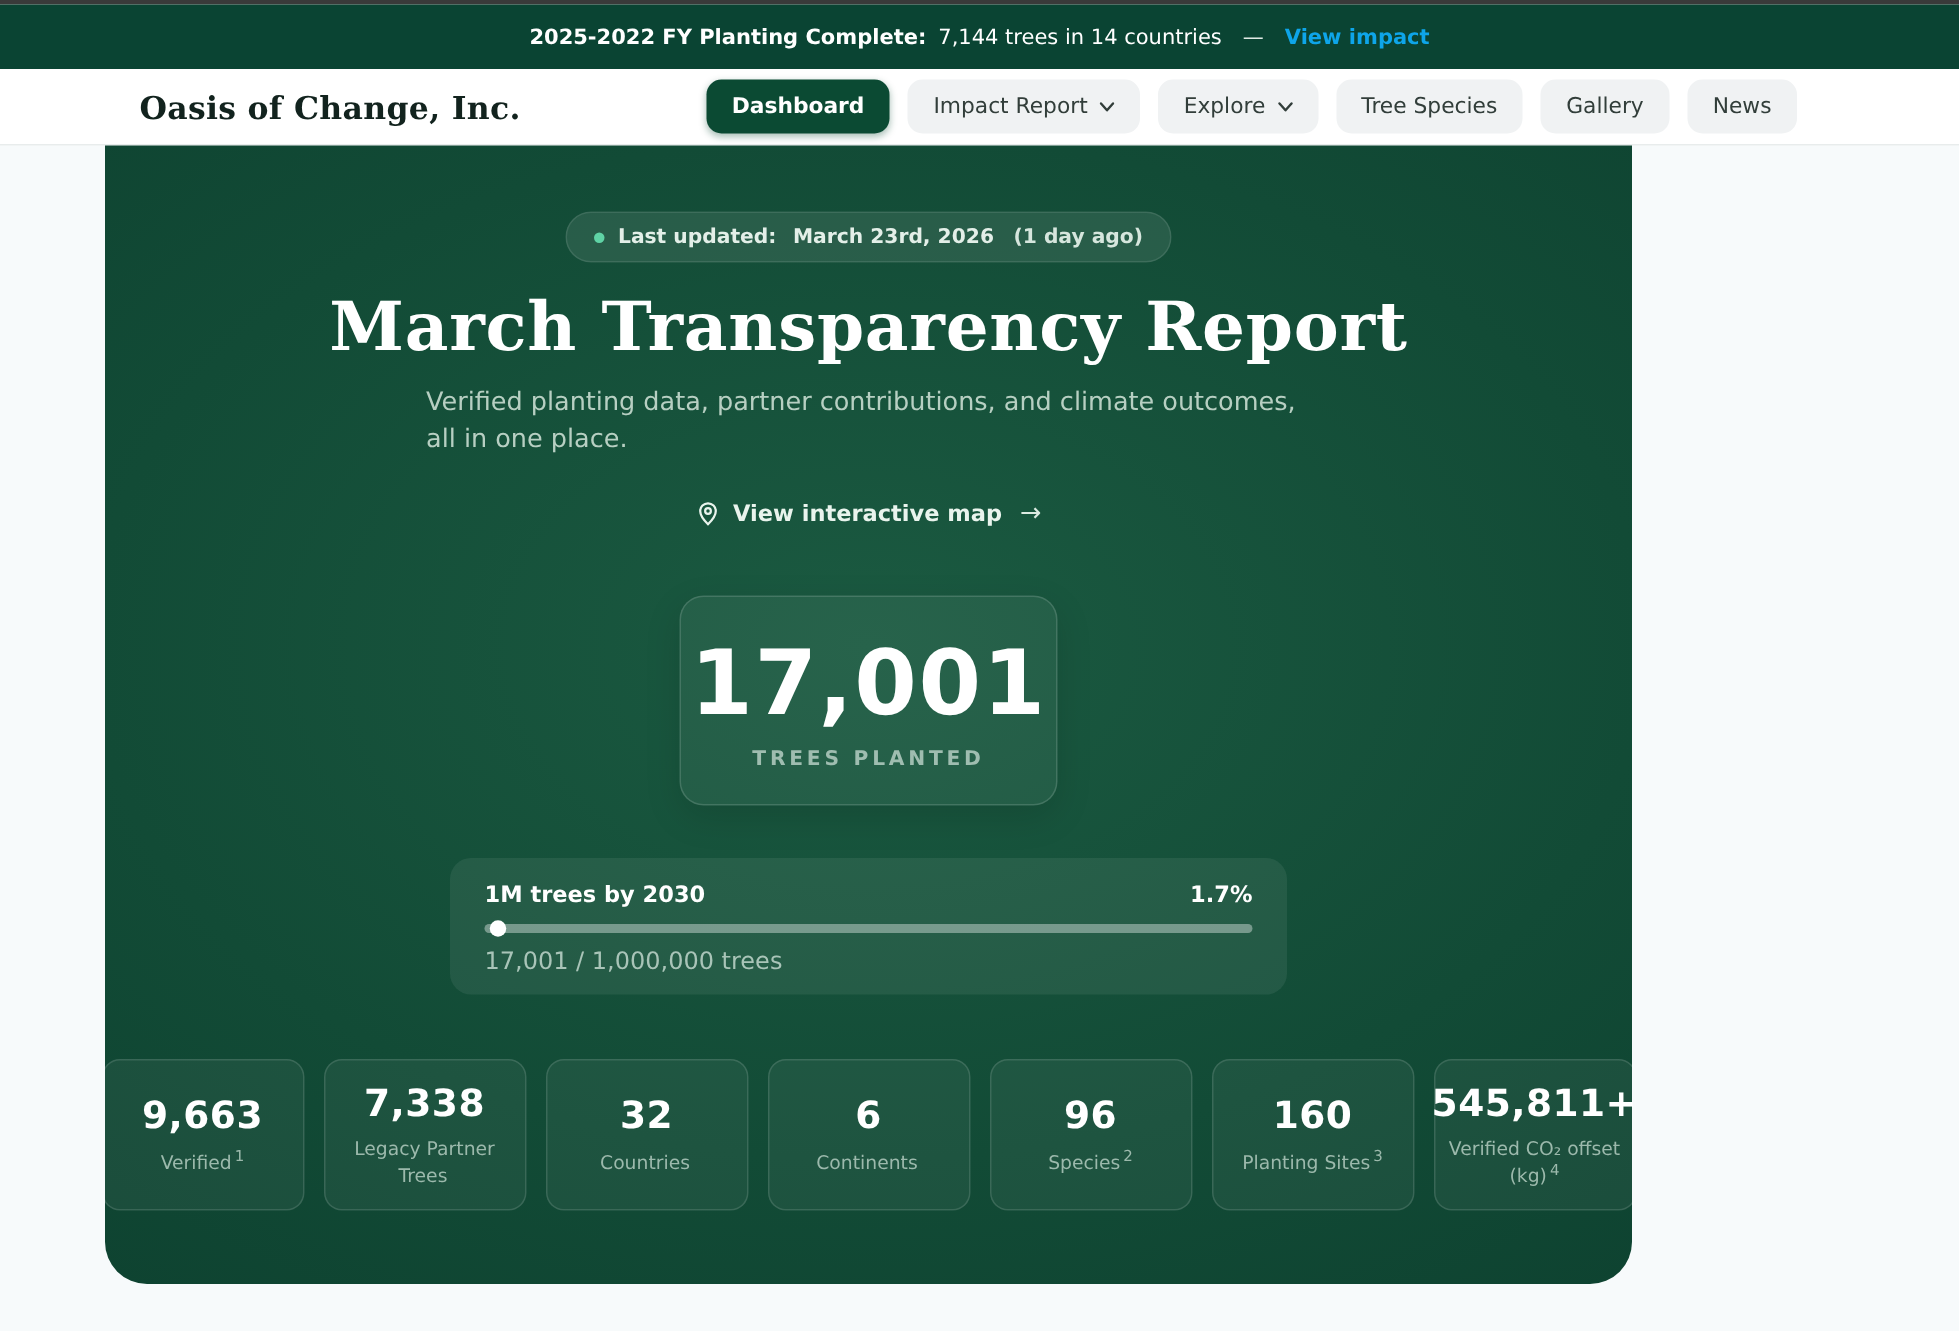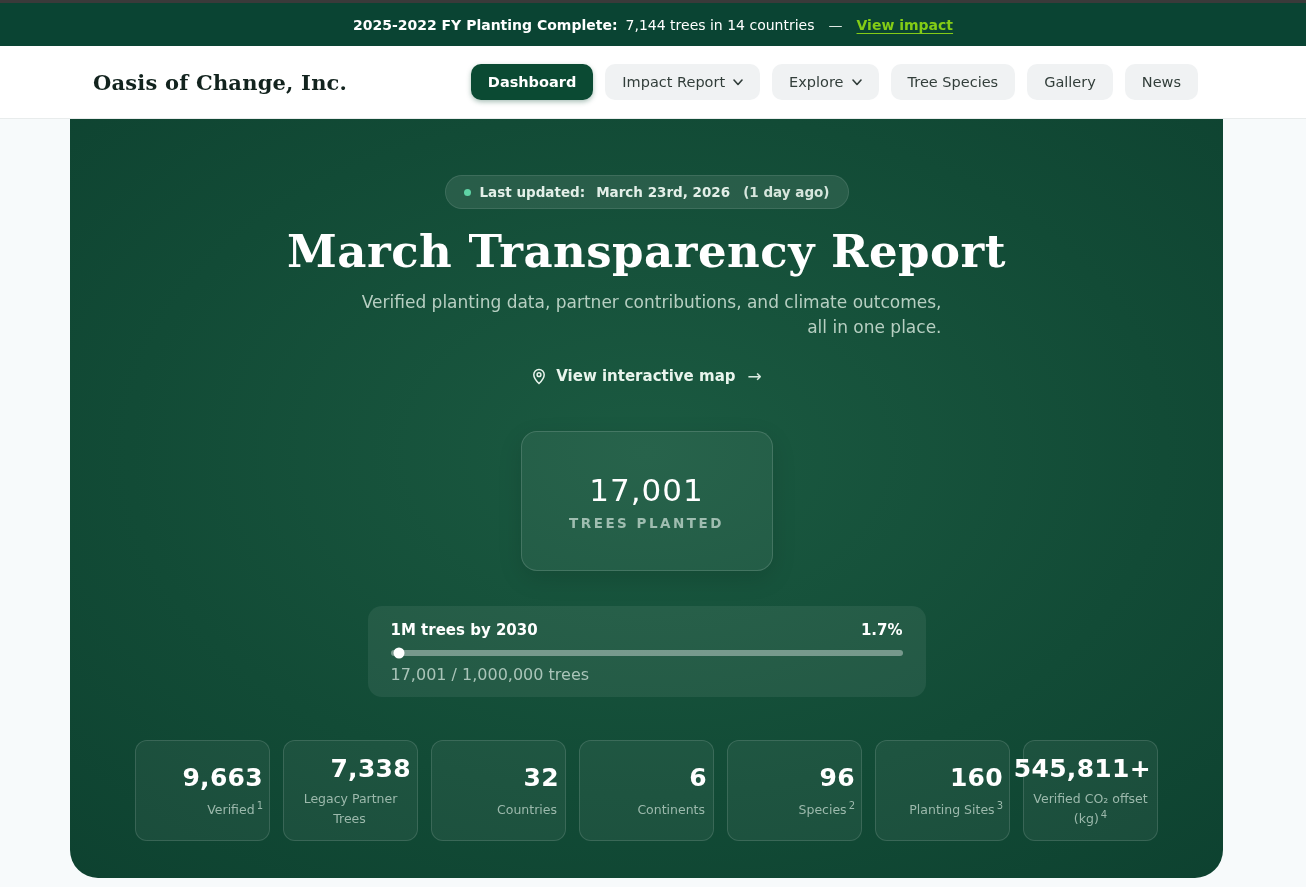--- a/index.html
+++ b/index.html
@@ -13,85 +13,85 @@
   .top-edge { height:3px; background:#3a3a3a; }
 
   
   .banner {
     height:43px; background:#0a4433; color:#ffffff;
     display:flex; align-items:center; justify-content:center;
     font-size:14px; gap:8px;
   }
   .banner .b-bold { font-weight:700; }
   .banner .b-sep { margin:0 6px; color:#dfe9e4; }
-  .banner .b-link { color:#84cc16; font-weight:700; text-decoration:underline; text-underline-offset:3px; cursor:pointer; }
+  .banner .b-link { color:#0ea5e9; font-weight:700; text-underline-offset:3px; cursor:pointer; }
 
   
   .nav {
-    height:73px; background:#ffffff; border-bottom:1px solid #e8ecec;
+    height:51px; background:#ffffff; border-bottom:1px solid #e8ecec;
     display:flex; align-items:center; padding:0 108px 0 93px;
   }
   .logo {
     font-family:"DejaVu Serif","Liberation Serif",serif;
     font-weight:700; font-size:21px; color:#12231e; letter-spacing:.2px;
     cursor:pointer;
   }
   .nav-items { margin-left:auto; display:flex; gap:12px; align-items:center; }
   .pill {
     border:none; border-radius:10px; padding:10px 17px;
     font-family:inherit; font-size:14.5px; color:#323e3a; background:#f0f2f3;
     display:flex; align-items:center; gap:8px; cursor:pointer; white-space:nowrap;
   }
   .pill.active { background:#0b4a33; color:#ffffff; font-weight:600; box-shadow:0 2px 5px rgba(11,74,51,.35); }
   .chev { display:inline-block; width:10px; height:7px; }
   .chev svg { display:block; }
 
   
   .stage { padding:0 0 0 0; }
   .hero {
-    width:1153px; margin:0 auto 0 70px; height:759px;
+    width:1018px; margin:0 auto 0 70px; height:759px;
     border-radius:0 0 28px 28px;
     background:
       radial-gradient(1150px 760px at 50% 44%, #1b5a41 0%, #124b36 45%, #0a3a2b 100%);
     display:flex; flex-direction:column; align-items:center;
-    padding-top:56px;
+    padding-top:44px;
     color:#fff;
   }
   .updated {
     display:inline-flex; align-items:center; gap:9px;
     background:rgba(255,255,255,.09); border:1px solid rgba(255,255,255,.10);
     border-radius:999px; padding:8px 18px; font-size:13.5px; color:#e3efe8;
   }
   .updated .dot { width:7px; height:7px; border-radius:50%; background:#5fd3a5; }
   .updated .u-label { font-weight:700; }
   .updated .u-date { font-weight:700; margin-left:2px; }
   .updated .u-ago { font-weight:600; color:#d6e6dd; margin-left:4px; }
 
   .title {
     margin-top:16px;
     font-family:"DejaVu Serif","Liberation Serif",serif;
     font-weight:700; font-size:45px; letter-spacing:.5px; color:#ffffff;
   }
   .subtitle {
-    margin-top:12px; max-width:590px; text-align:right;
+    margin-top:12px; max-width:590px; text-align:left;
     font-size:17px; line-height:1.45; color:#b7cfc2;
   }
   .map-link {
     margin-top:27px; display:flex; align-items:center; gap:9px;
     font-size:15px; font-weight:700; color:#e9f4ed; cursor:pointer;
   }
   .map-link .arrow { font-weight:400; font-size:17px; margin-left:3px; color:#dcebe2; }
 
   .big-card {
     margin-top:45px; width:252px; height:140px; border-radius:16px;
     background:rgba(255,255,255,.055); border:1px solid rgba(255,255,255,.14);
     box-shadow:0 8px 24px rgba(0,0,0,.12);
     display:flex; flex-direction:column; align-items:center; justify-content:center;
   }
-  .big-num { font-size:31px; font-weight:400; letter-spacing:1px; color:#ffffff; }
+  .big-num { font-size:60px; font-weight:700; letter-spacing:1px; color:#ffffff; }
   .big-label { margin-top:7px; font-size:13.5px; font-weight:600; letter-spacing:2.5px; color:#9fbdb0; }
 
   .progress-card {
     margin-top:35px; width:558px; border-radius:14px;
     background:rgba(255,255,255,.07);
     padding:15px 23px 13px 23px;
   }
   .p-row { display:flex; justify-content:space-between; align-items:flex-start; }
   .p-goal { font-size:15px; font-weight:700; color:#ffffff; }
   .p-pct  { font-size:15px; font-weight:700; color:#ffffff; }
@@ -103,21 +103,21 @@
     position:absolute; top:50%; left:1.7%;
     width:11px; height:11px; border-radius:50%; background:#ffffff;
     transform:translate(-50%,-50%);
   }
   .p-detail { margin-top:9px; font-size:16px; color:#a9c4b8; }
 
   .stats-row { margin-top:43px; display:flex; gap:13px; }
   .stat-card {
     width:135px; height:101px; border-radius:12px;
     background:rgba(255,255,255,.05); border:1px solid rgba(255,255,255,.13);
-    display:flex; flex-direction:column; align-items:flex-end; justify-content:center;
+    display:flex; flex-direction:column; align-items:center; justify-content:center;
     text-align:center; padding:8px 6px;
   }
   .stat-num { font-size:25px; font-weight:700; color:#ffffff; letter-spacing:.3px; }
   .stat-label { margin-top:7px; font-size:12.5px; line-height:1.4; color:#9cb9ac; }
   .stat-label sup { font-size:10px; margin-left:2px; }
 </style>
 </head>
 <body>
 
 <div class="top-edge"></div>

